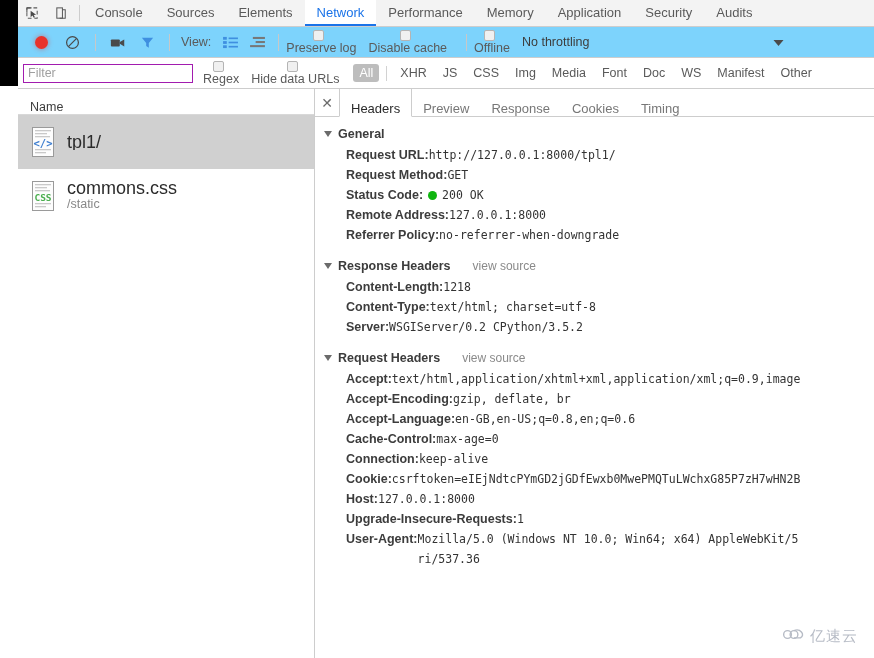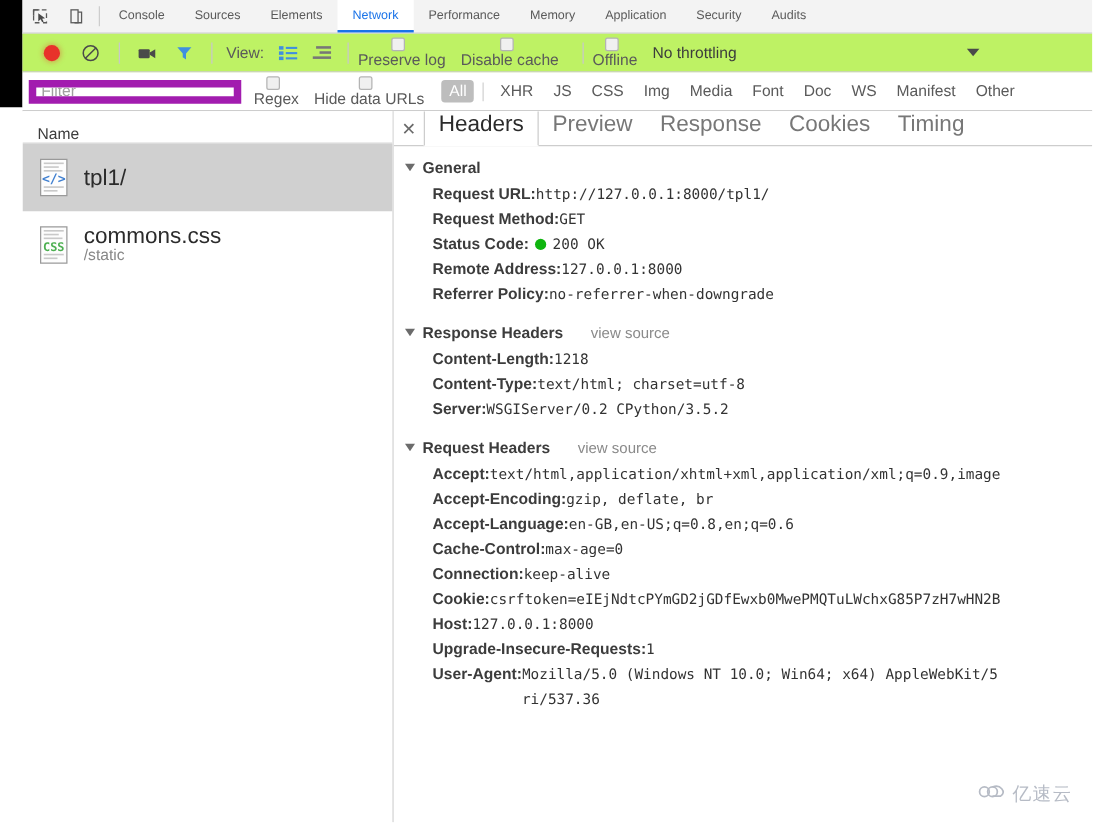--- a/index.html
+++ b/index.html
@@ -43,38 +43,38 @@
     display: flex; align-items: center; justify-content: center;
     cursor: pointer;
   }
   .tb-sep {
     width: 1px; margin: 5px 3px;
     background: #cdcdcd;
   }
   .panel-tab {
     padding: 0 12px;
     display: flex; align-items: center;
-    font-size: 10px;
+    font-size: 13px;
     color: #5a5a5a;
     cursor: pointer;
     box-sizing: border-box;
     border-bottom: 2px solid transparent;
     white-space: nowrap;
   }
   .panel-tab.active {
     color: #1a73e8;
     border-bottom: 2px solid #1a73e8;
     background: #ffffff;
   }
 
   
   .net-toolbar {
     position: absolute; left: 18px; top: 27px;
     width: 856px; height: 31px;
-    background: #bef264;
+    background: #7dd3fc;
     border-bottom: 1px solid #cdcdcd;
     display: flex; align-items: center;
     box-sizing: border-box;
     padding-left: 8px;
   }
   .rec-dot {
     width: 13px; height: 13px; border-radius: 50%;
     background: #e8322a;
     box-shadow: 0 0 4px 1px rgba(232,50,42,0.35);
     margin: 0 9px;
@@ -118,21 +118,21 @@
     position: absolute; left: 18px; top: 58px;
     width: 856px; height: 31px;
     background: #ffffff;
     border-bottom: 1px solid #cdcdcd;
     display: flex; align-items: center;
     box-sizing: border-box;
     padding-left: 5px;
   }
   .filter-input {
     width: 170px; height: 19px;
-    border: 6px solid #a21caf;
+    border: 1px solid #a21caf;
     background: #fff;
     font-size: 12.5px;
     font-family: "Liberation Sans", sans-serif;
     color: #333;
     padding: 0 4px;
     box-sizing: border-box;
     outline: none;
     margin-right: 10px;
   }
   .filter-input::placeholder { color: #a0a0a0; }
@@ -188,22 +188,22 @@
     border-bottom: 1px solid #cdcdcd;
     display: flex; align-items: stretch;
     background: #ffffff;
   }
   .close-x {
     width: 24px; display:flex; align-items:center; justify-content:center;
     cursor: pointer; color: #6a6a6a; font-size: 14px;
   }
   .dtab {
     padding: 0 11px;
-    display: flex; align-items: flex-start;
-    font-size: 18px; color: #777777;
+    display: flex; align-items: flex-end;
+    font-size: 13px; color: #777777;
     cursor: pointer; white-space: nowrap;
     box-sizing: border-box;
   }
   .dtab.active {
     color: #2b2b2b;
     background: #ffffff;
     border-left: 1px solid #cdcdcd;
     border-right: 1px solid #cdcdcd;
     border-bottom: 1px solid #ffffff;
     margin-bottom: -1px;

